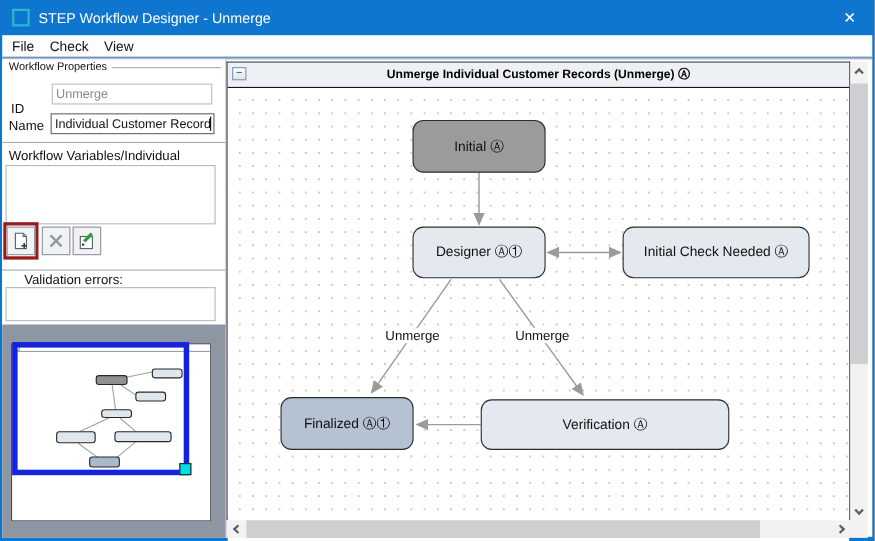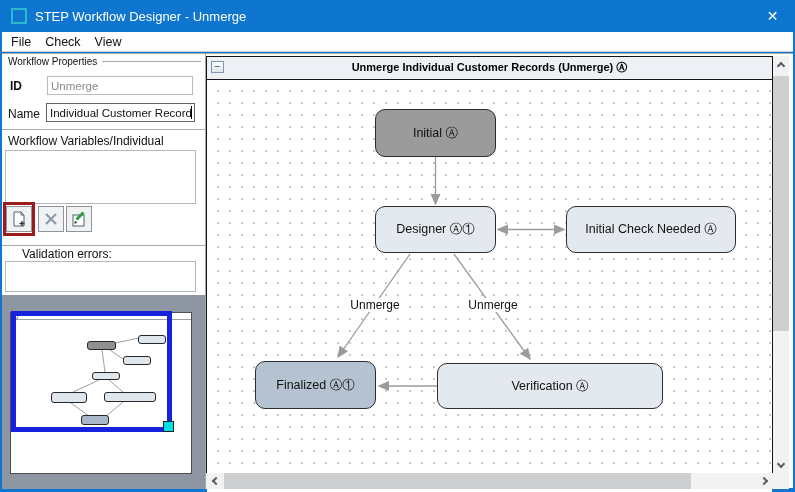--- a/index.html
+++ b/index.html
@@ -92,21 +92,21 @@
 
   <div class="main">
 
     <div class="sidebar">
 
       <div class="group-header">
         <span>Workflow Properties</span>
         <div class="hline"></div>
       </div>
 
-      <span class="fld-label" style="left:8px; top:25px;font-weight:bold;">ID</span>
+      <span class="fld-label" style="left:8px; top:38px;">ID</span>
       <input class="fld disabled" style="left: 45px; top: 22px; width: 146px;" readonly="" value="Unmerge">
 
       <span class="fld-label" style="left:6px; top:53px;">Name</span>
       <input class="fld focused" style="left: 44px; top: 49px; width: 149px;" value="Individual Customer Records">
       <div class="caret" style="left:189px; top:52px;"></div>
 
       <div class="sep" style="top:75px;"></div>
 
       <span class="plain-header" style="left:6px; top:80px;">Workflow Variables/Individual</span>
       <div class="listbox"></div>

